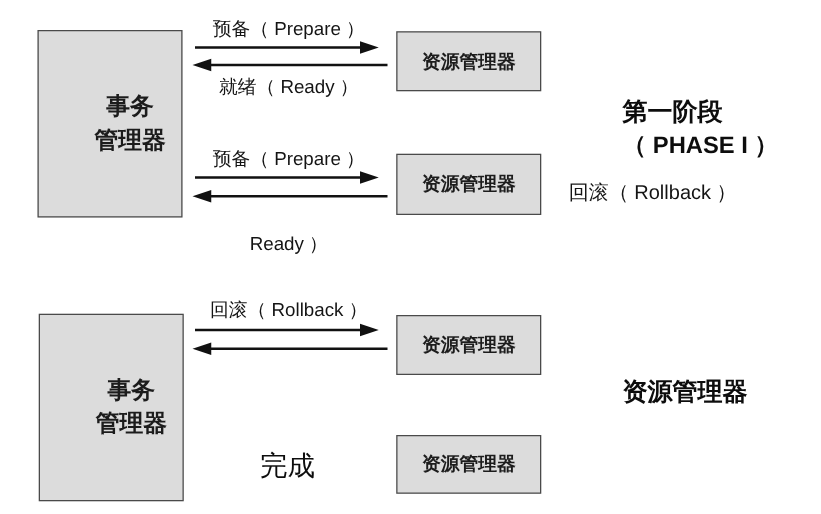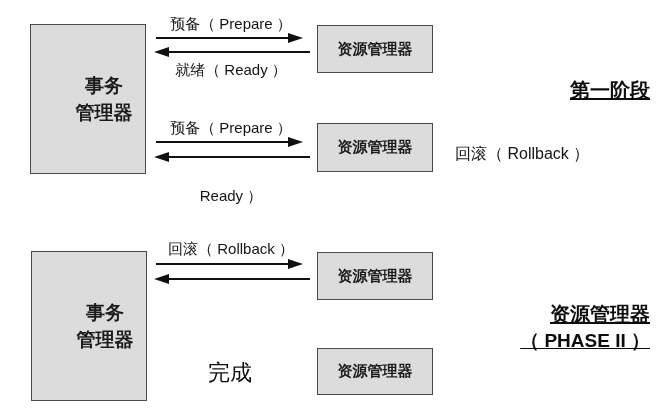--- a/index.html
+++ b/index.html
@@ -71,24 +71,23 @@
     border-top: 5px solid transparent;
     border-bottom: 5px solid transparent;
   }
   .arrow.right .head { right: 0; border-left: 15px solid #111111; }
   .arrow.left  .head { left: 0;  border-right: 15px solid #111111; }
   
   .phase {
     position: absolute;
     left: 498px;
     width: 152px;
-    text-align: right;
+    text-align: left;
     font-weight: bold;
     color: #0d0d0d;
-    text-decoration: underline;
   }
   .phase .phase-title { font-size: 20px; line-height: 27px; display: block; }
   .phase .phase-sub   { font-size: 19px; line-height: 25px; display: block; }
   .note {
     position: absolute;
     font-size: 16px;
     color: #141414;
     white-space: nowrap;
   }
   .complete {
@@ -163,21 +162,21 @@
     <span class="shaft"></span>
     <span class="head"></span>
   </div>
   <div class="arrow left" style="left:154px; top:273px; width:156px;">
     <span class="head"></span>
     <span class="shaft"></span>
   </div>
 
   <div class="phase" style="top:77px;">
     <span class="phase-title">第一阶段</span>
+    <span class="phase-sub">（ PHASE I ）</span>
   </div>
   <div class="note" style="left:455px; top:144px;">回滚（ Rollback ）</div>
   <div class="phase" style="top:301px;">
     <span class="phase-title">资源管理器</span>
-    <span class="phase-sub">（ PHASE II ）</span>
   </div>
   <div class="complete">完成</div>
 
 </div>
 
 </body></html>

